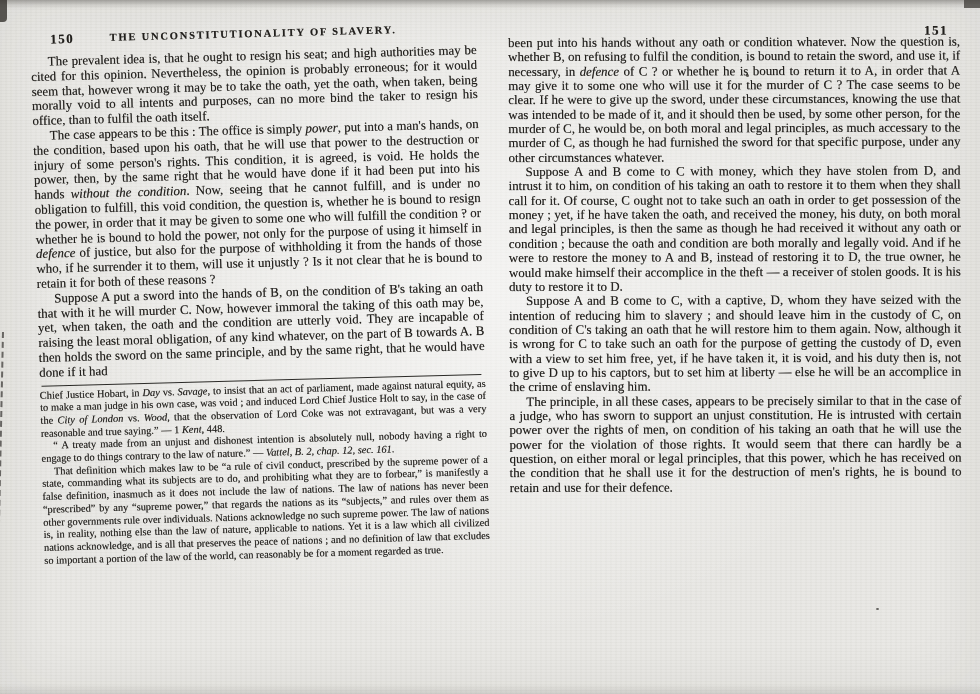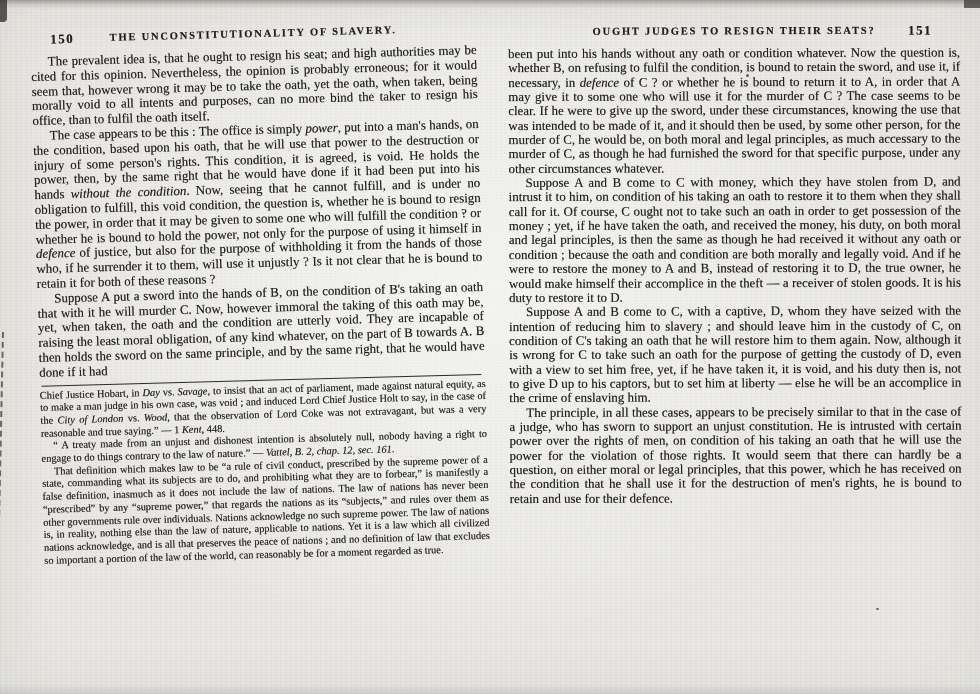--- a/index.html
+++ b/index.html
@@ -49,21 +49,21 @@
   .page.left  { left:30px;  top:34px; width:446px; transform:rotate(-1.55deg); transform-origin:left top; }
   .page.right { left:508px; top:26px; width:452px; transform:rotate(-0.2deg);  transform-origin:left top; }
 
   .running-head {
     position:relative; text-align:center;
     font-size:10.5px; letter-spacing:1.8px; font-weight:bold;
     margin-bottom:10px; white-space:nowrap;
   }
   .pagenum { position:absolute; top:-2px; font-size:13px; letter-spacing:1.5px; font-weight:bold; }
   .page.left  .pagenum { left:20px; }
-  .page.right .pagenum { right:28px; }
+  .page.right .pagenum { right:12px; }
 
   .body-text { font-size:12.9px; line-height:14.8px; text-align:justify; }
   .page.right .body-text { line-height:14.35px; }
   .para { margin:0; }
   .para.indent { text-indent:17px; }
 
   .footnote-rule {
     border-top:1.4px solid #2b2a27;
     width:calc(100% - 6px);
     margin:5px 0 3px 2px;
@@ -98,21 +98,20 @@
     <div class="footnote-rule"></div>
     <div class="body-text footnote">
         <p class="para"><span>Chief Justice Hobart, in </span><i>Day</i><span> vs. </span><i>Savage</i><span>, to insist that an act of parliament, made against natural equity, as to make a man judge in his own case, was void ; and induced Lord Chief Justice Holt to say, in the case of the </span><i>City of London</i><span> vs. </span><i>Wood</i><span>, that the observation of Lord Coke was not extravagant, but was a very reasonable and true saying.” — 1 </span><i>Kent</i><span>, 448.</span></p>
         <p class="para indent"><span>“ A treaty made from an unjust and dishonest intention is absolutely null, nobody having a right to engage to do things contrary to the law of nature.” — </span><i>Vattel</i><span>, </span><i>B. 2, chap. 12, sec. 161</i><span>.</span></p>
         <p class="para indent"><span>That definition which makes law to be “a rule of civil conduct, prescribed by the supreme power of a state, commanding what its subjects are to do, and prohibiting what they are to forbear,” is manifestly a false definition, inasmuch as it does not include the law of nations.  The law of nations has never been “prescribed” by any “supreme power,” that regards the nations as its “subjects,” and rules over them as other governments rule over individuals.  Nations acknowledge no such supreme power.  The law of nations is, in reality, nothing else than the law of nature, applicable to nations.  Yet it is a law which all civilized nations acknowledge, and is all that preserves the peace of nations ; and no definition of law that excludes so important a portion of the law of the world, can reasonably be for a moment regarded as true.</span></p>
       </div>
   </section>
 
   <section class="page right">
     <header class="running-head">
-      <span class="head-title">OUGHT JUDGES TO RESIGN THEIR SEATS?</span>
       <span class="pagenum">151</span>
     </header>
     <div class="body-text">
         <p class="para"><span>been put into his hands without any oath or condition whatever. Now the question is, whether B, on refusing to fulfil the condition, is bound to retain the sword, and use it, if necessary, in </span><i>defence</i><span> of C ? or whether he is bound to return it to A, in order that A may give it to some one who will use it for the murder of C ? The case seems to be clear.  If he were to give up the sword, under these circumstances, knowing the use that was intended to be made of it, and it should then be used, by some other person, for the murder of C, he would be, on both moral and legal principles, as much accessary to the murder of C, as though he had furnished the sword for that specific purpose, under any other circumstances whatever.</span></p>
         <p class="para indent"><span>Suppose A and B come to C with money, which they have stolen from D, and intrust it to him, on condition of his taking an oath to restore it to them when they shall call for it.  Of course, C ought not to take such an oath in order to get possession of the money ; yet, if he have taken the oath, and received the money, his duty, on both moral and legal principles, is then the same as though he had received it without any oath or condition ; because the oath and condition are both morally and legally void.  And if he were to restore the money to A and B, instead of restoring it to D, the true owner, he would make himself their accomplice in the theft — a receiver of stolen goods.  It is his duty to restore it to D.</span></p>
         <p class="para indent"><span>Suppose A and B come to C, with a captive, D, whom they have seized with the intention of reducing him to slavery ; and should leave him in the custody of C, on condition of C's taking an oath that he will restore him to them again.  Now, although it is wrong for C to take such an oath for the purpose of getting the custody of D, even with a view to set him free, yet, if he have taken it, it is void, and his duty then is, not to give D up to his captors, but to set him at liberty — else he will be an accomplice in the crime of enslaving him.</span></p>
         <p class="para indent"><span>The principle, in all these cases, appears to be precisely similar to that in the case of a judge, who has sworn to support an unjust constitution.  He is intrusted with certain power over the rights of men, on condition of his taking an oath that he will use the power for the violation of those rights.  It would seem that there can hardly be a question, on either moral or legal principles, that this power, which he has received on the condition that he shall use it for the destruction of men's rights, he is bound to retain and use for their defence.</span></p>
       </div>
   </section>
 

